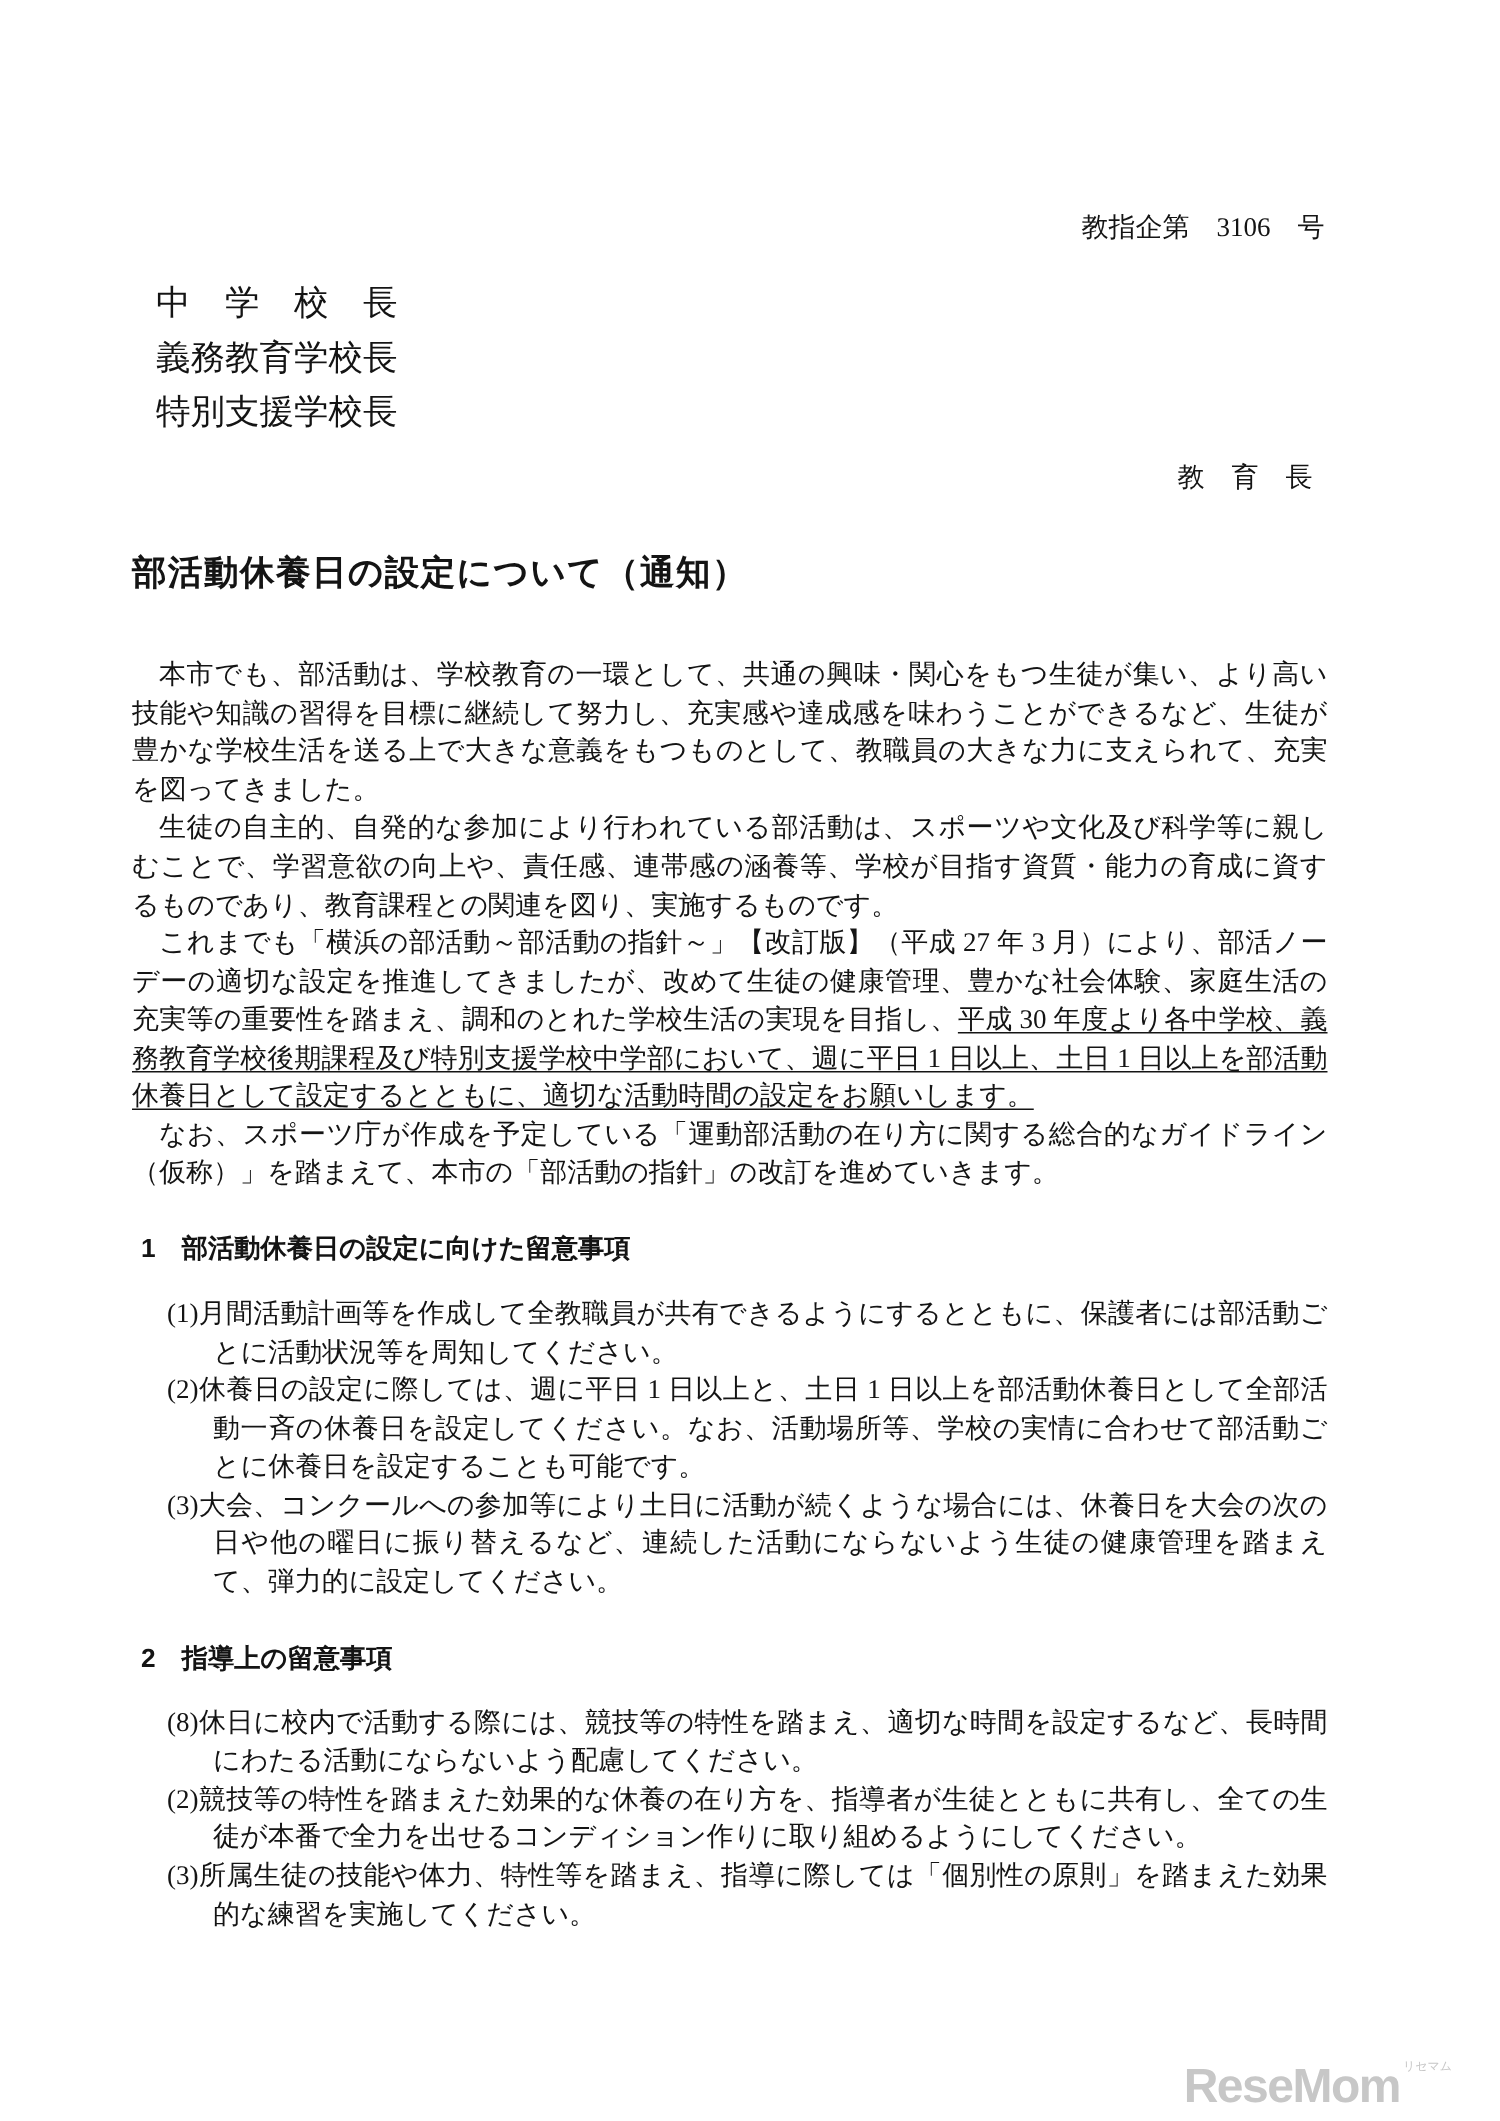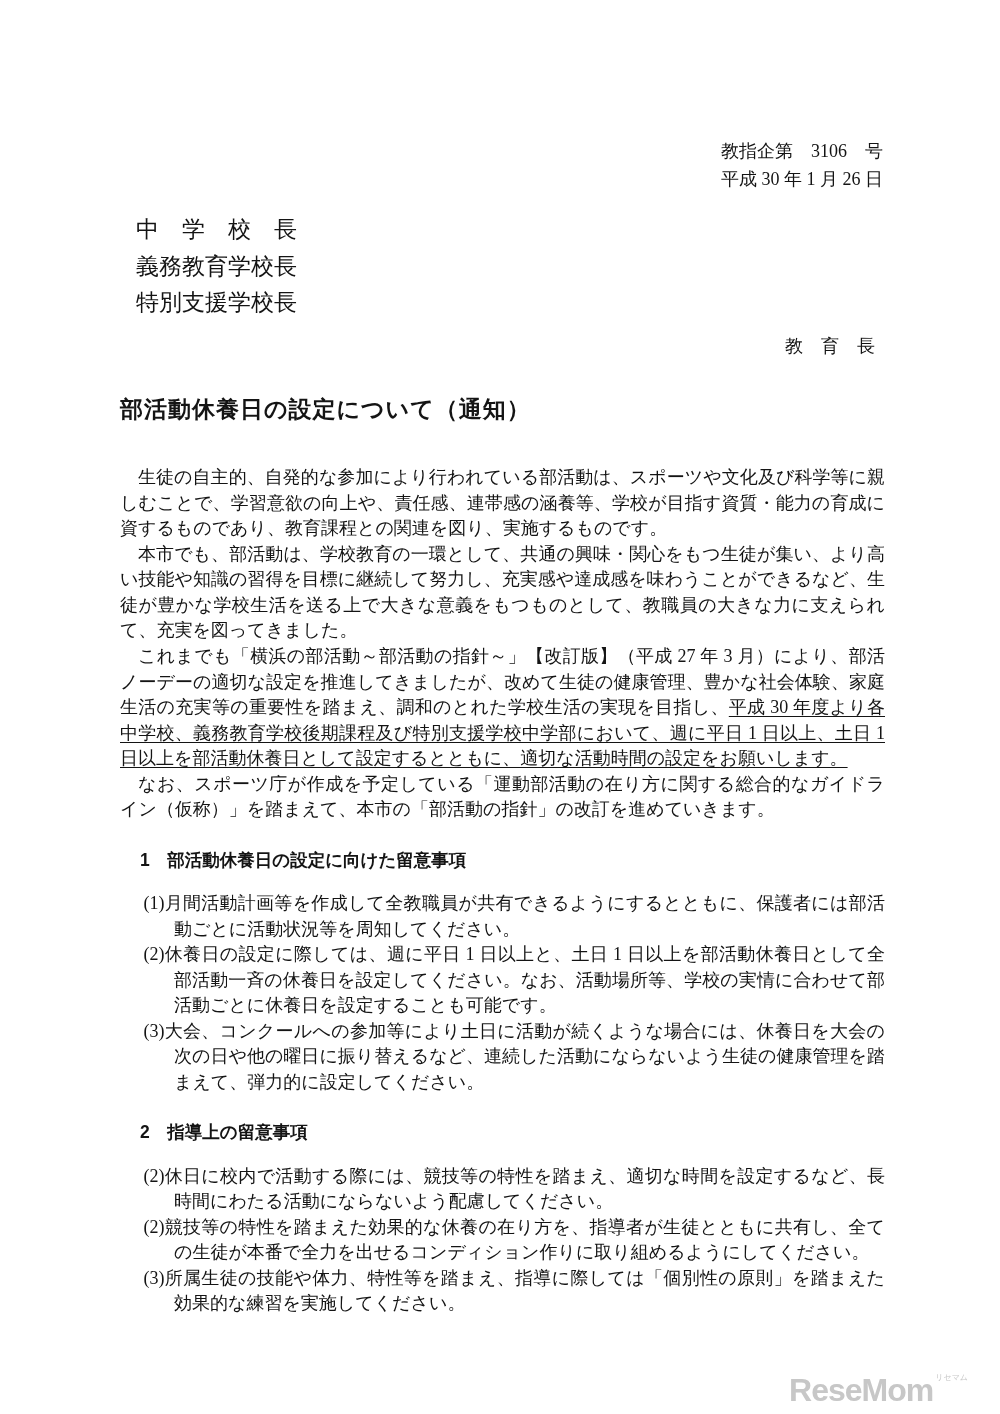--- a/index.html
+++ b/index.html
@@ -8,21 +8,21 @@
     width: 1000px;
     height: 1414px;
     position: relative;
     font-family: "Liberation Serif", "DejaVu Serif", serif;
     color: #141414;
     overflow: hidden;
   }
   .page {
     position: absolute;
     inset: 0;
-    padding: 138px 115px 0 120px;
+    padding: 138px 115px 0 88px;
   }
   .doc-meta {
     text-align: right;
     font-size: 18px;
     line-height: 1.55;
     padding-right: 2px;
   }
   .addressees {
     margin-top: 18px;
     margin-left: 16px;
@@ -55,21 +55,21 @@
     text-decoration: underline;
     text-underline-offset: 3px;
   }
   .section {
     margin-top: 24px;
   }
   .section-heading {
     font-family: "Liberation Sans", "DejaVu Sans", sans-serif;
     font-weight: bold;
     font-size: 17.5px;
-    margin-left: 20px;
+    margin-left: 6px;
     line-height: 1.5;
   }
   .list {
     margin-top: 18px;
   }
   .list-item {
     font-size: 18px;
     line-height: 1.42;
     padding-left: 3em;
     text-indent: -1.7em;
@@ -107,53 +107,52 @@
     margin-bottom: 24px;
   }
 </style>
 </head>
 <body>
 
 <div class="page">
 
   <div class="doc-meta">
     <div>教指企第　3106　号</div>
-    <div>平成 30 年 1 月 26 日</div>
   </div>
 
   <div class="addressees">
     <div>中　学　校　長</div>
     <div>義務教育学校長</div>
     <div>特別支援学校長</div>
   </div>
 
   <div class="sender">教　育　長</div>
 
   <h1 class="title">部活動休養日の設定について（通知）</h1>
 
   <div class="body-text">
+    <p>本市でも、部活動は、学校教育の一環として、共通の興味・関心をもつ生徒が集い、より高い技能や知識の習得を目標に継続して努力し、充実感や達成感を味わうことができるなど、生徒が豊かな学校生活を送る上で大きな意義をもつものとして、教職員の大きな力に支えられて、充実を図ってきました。</p>
     <p>生徒の自主的、自発的な参加により行われている部活動は、スポーツや文化及び科学等に親しむことで、学習意欲の向上や、責任感、連帯感の涵養等、学校が目指す資質・能力の育成に資するものであり、教育課程との関連を図り、実施するものです。</p>
-    <p>本市でも、部活動は、学校教育の一環として、共通の興味・関心をもつ生徒が集い、より高い技能や知識の習得を目標に継続して努力し、充実感や達成感を味わうことができるなど、生徒が豊かな学校生活を送る上で大きな意義をもつものとして、教職員の大きな力に支えられて、充実を図ってきました。</p>
     <p><span>これまでも「横浜の部活動～部活動の指針～」【改訂版】（平成 27 年 3 月）により、部活ノーデーの適切な設定を推進してきましたが、改めて生徒の健康管理、豊かな社会体験、家庭生活の充実等の重要性を踏まえ、調和のとれた学校生活の実現を目指し、</span><span class="underline">平成 30 年度より各中学校、義務教育学校後期課程及び特別支援学校中学部において、週に平日 1 日以上、土日 1 日以上を部活動休養日として設定するとともに、適切な活動時間の設定をお願いします。</span></p>
     <p>なお、スポーツ庁が作成を予定している「運動部活動の在り方に関する総合的なガイドライン（仮称）」を踏まえて、本市の「部活動の指針」の改訂を進めていきます。</p>
   </div>
 
   <div class="section">
     <div class="section-heading">1　部活動休養日の設定に向けた留意事項</div>
     <div class="list">
       <div class="list-item">(1)月間活動計画等を作成して全教職員が共有できるようにするとともに、保護者には部活動ごとに活動状況等を周知してください。</div>
       <div class="list-item">(2)休養日の設定に際しては、週に平日 1 日以上と、土日 1 日以上を部活動休養日として全部活動一斉の休養日を設定してください。なお、活動場所等、学校の実情に合わせて部活動ごとに休養日を設定することも可能です。</div>
       <div class="list-item">(3)大会、コンクールへの参加等により土日に活動が続くような場合には、休養日を大会の次の日や他の曜日に振り替えるなど、連続した活動にならないよう生徒の健康管理を踏まえて、弾力的に設定してください。</div>
     </div>
   </div>
 
   <div class="section">
     <div class="section-heading">2　指導上の留意事項</div>
     <div class="list">
-      <div class="list-item">(2)休日に校内で活動する際には、競技等の特性を踏まえ、適切な時間を設定するなど、長時間にわたる活動にならないよう配慮してください。</div>
+      <div class="list-item">(8)休日に校内で活動する際には、競技等の特性を踏まえ、適切な時間を設定するなど、長時間にわたる活動にならないよう配慮してください。</div>
       <div class="list-item">(2)競技等の特性を踏まえた効果的な休養の在り方を、指導者が生徒とともに共有し、全ての生徒が本番で全力を出せるコンディション作りに取り組めるようにしてください。</div>
       <div class="list-item">(3)所属生徒の技能や体力、特性等を踏まえ、指導に際しては「個別性の原則」を踏まえた効果的な練習を実施してください。</div>
     </div>
   </div>
 
   <div class="footer-contact">
   </div>
 
 </div>
 

